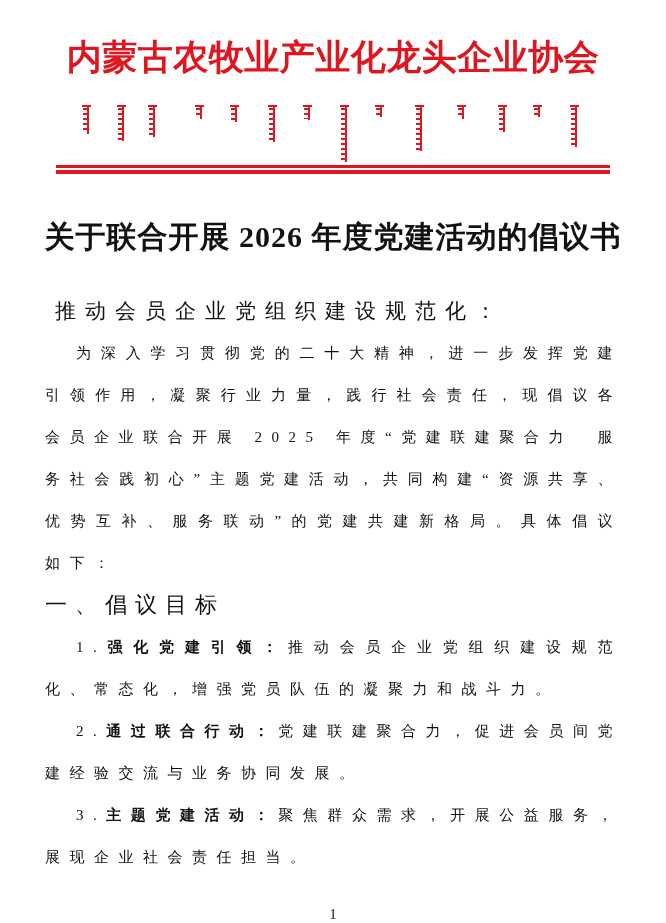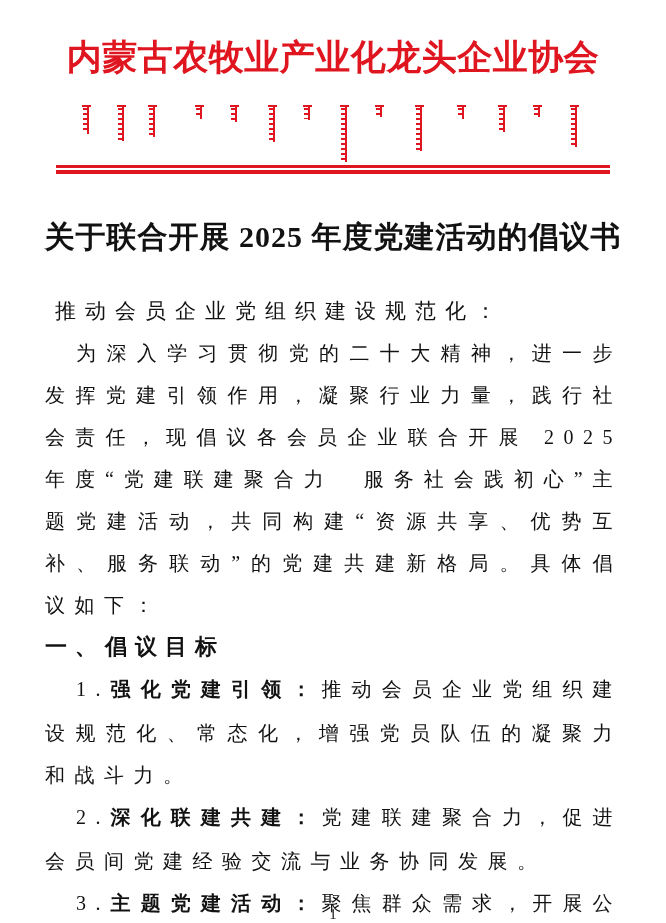--- a/index.html
+++ b/index.html
@@ -57,32 +57,32 @@
     white-space:nowrap;
   }
   .body-block{
     position:absolute;top:278px;left:45px;right:44px;
   }
   .salutation{
     font-size:21px;letter-spacing:9px;line-height:42px;
     margin:0;padding-left:10px;
   }
   .para{
-    font-size:20px;letter-spacing:9.5px;line-height:42px;
+    font-size:15px;letter-spacing:9.5px;line-height:42px;
     text-align:justify;margin:0;
   }
   .indent{text-indent:31px;}
   .sec-heading{
-    font-size:22px;font-weight:bold;
+    font-size:22px;font-weight:normal;
     font-family:"Liberation Sans","DejaVu Sans",sans-serif;
     letter-spacing:8px;line-height:42px;margin:0;
   }
   .item-lead{
     font-weight:bold;
-    font-family:Liberation Mono, monospace;
+    font-family:Liberation Sans, sans-serif;
   }
   .page-number{
     position:absolute;bottom:12px;left:0;right:0;
     text-align:center;font-size:15px;color:#222;
   }
 </style>
 </head>
 <body>
 
 <div class="page">
@@ -101,33 +101,33 @@
     <div class="mword" style="left:331px;height:10px;"></div>
     <div class="mword" style="left:371px;height:44px;"></div>
     <div class="mword" style="left:413px;height:12px;"></div>
     <div class="mword" style="left:454px;height:25px;"></div>
     <div class="mword" style="left:489px;height:10px;"></div>
     <div class="mword" style="left:526px;height:40px;"></div>
   </div>
 
   <div class="red-rule"></div>
 
-  <div class="doc-title">关于联合开展 2025 年度党建活动的倡议书</div>
+  <div class="doc-title">关于联合开展 2026 年度党建活动的倡议书</div>
 
   <div class="body-block">
 
     <p class="salutation">推动会员企业党组织建设规范化：</p>
 
     <p class="para indent">为深入学习贯彻党的二十大精神，进一步发挥党建引领作用，凝聚行业力量，践行社会责任，现倡议各会员企业联合开展 2025 年度“党建联建聚合力　服务社会践初心”主题党建活动，共同构建“资源共享、优势互补、服务联动”的党建共建新格局。具体倡议如下：</p>
 
     <h2 class="sec-heading">一、倡议目标</h2>
 
     <p class="para indent"><span>1.</span><span class="item-lead">强化党建引领：</span><span>推动会员企业党组织建设规范化、常态化，增强党员队伍的凝聚力和战斗力。</span></p>
 
-    <p class="para indent"><span>2.</span><span class="item-lead">深化联建共建：</span><span>党建联建聚合力，促进会员间党建经验交流与业务协同发展。</span></p>
+    <p class="para indent"><span>2.</span><span class="item-lead">通过联合行动：</span><span>党建联建聚合力，促进会员间党建经验交流与业务协同发展。</span></p>
 
     <p class="para indent"><span>3.</span><span class="item-lead">主题党建活动：</span><span>聚焦群众需求，开展公益服务，展现企业社会责任担当。</span></p>
 
   </div>
 
   <div class="page-number">1</div>
 
 </div>
 
 </body></html>

